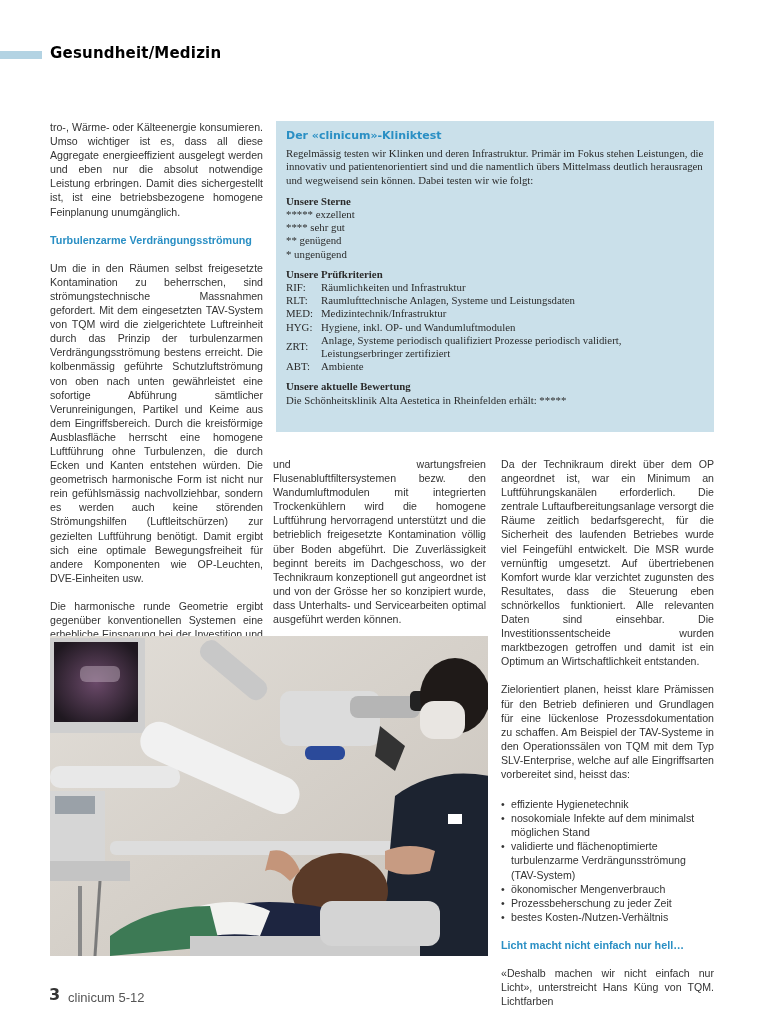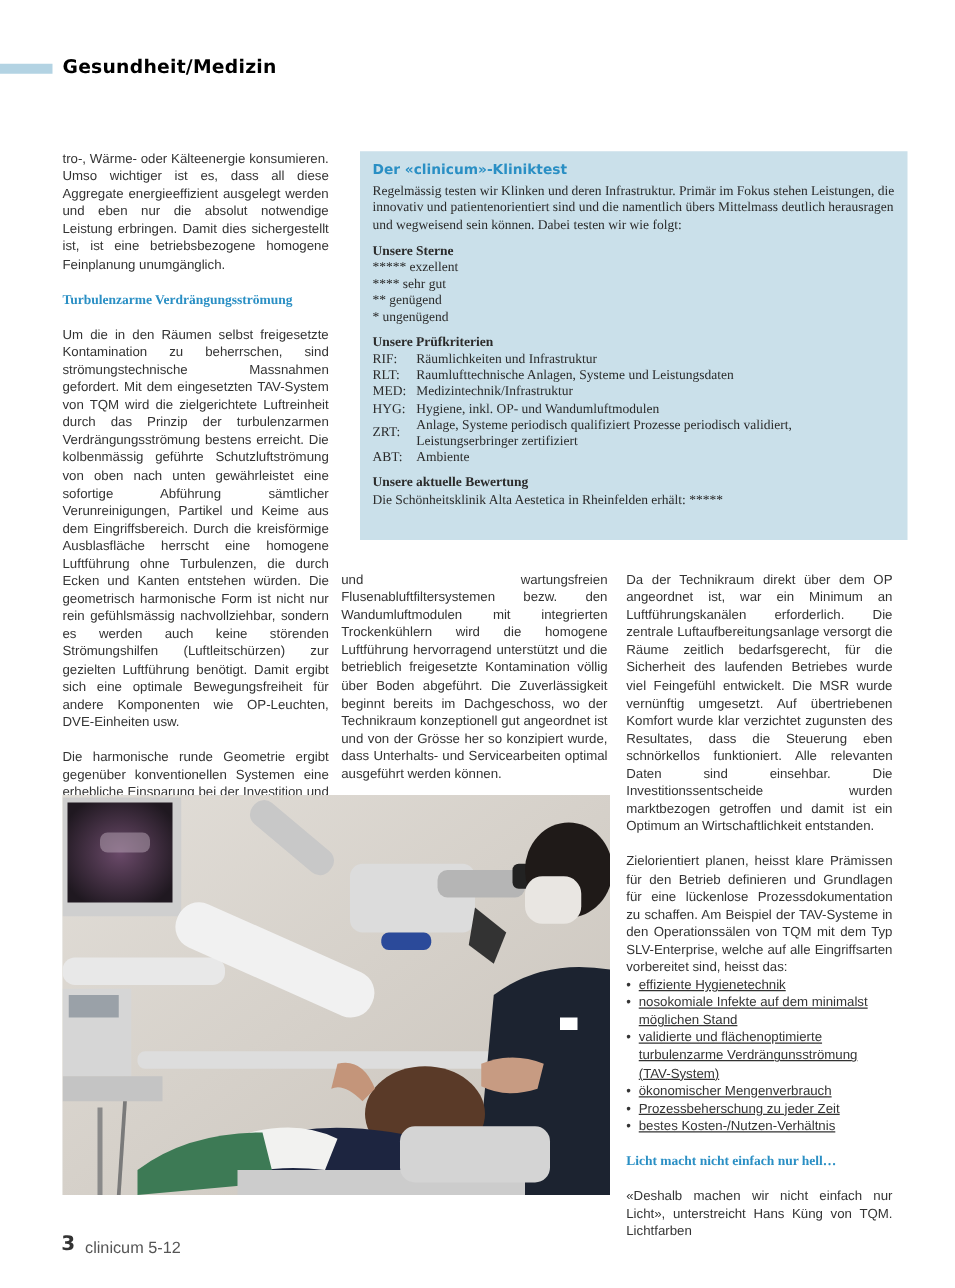--- a/index.html
+++ b/index.html
@@ -5,36 +5,36 @@
   * { margin: 0; padding: 0; box-sizing: border-box; }
   html, body { width: 764px; height: 1030px; background: #ffffff; overflow: hidden; }
   body { position: relative; font-family: "Liberation Sans", sans-serif; color: #2a2a2a; }
 
   .section-bar { position: absolute; left: 0; top: 51px; width: 42px; height: 8px; background: #b3d3e3; }
   .section-title { position: absolute; left: 50px; top: 44px; font-family: "DejaVu Sans", sans-serif; font-weight: bold; font-size: 15px; color: #000000; letter-spacing: 0.2px; }
 
   .col { position: absolute; font-size: 10.6px; line-height: 14.1px; color: #333; text-align: justify; hyphens: manual; }
   .col p { margin-bottom: 14px; }
   .col p:last-child { margin-bottom: 0; }
-  .subhead { font-family: Liberation Serif, serif; font-weight: bold; color: #2a8fc4; font-size: 10.8px; margin-bottom: 14px; text-align: left; }
+  .subhead { font-family: Liberation Sans, sans-serif; font-weight: bold; color: #2a8fc4; font-size: 10.8px; margin-bottom: 14px; text-align: left; }
 
   #col1 { left: 50px; top: 120px; width: 213px; }
   #col2 { left: 273px; top: 457px; width: 213px; }
   #col3 { left: 501px; top: 457px; width: 213px; }
 
-  .infobox { position: absolute; left: 288px; top: 121px; width: 438px; height: 311px; background: #cae0ea; padding: 8px 10px 8px 10px; font-family: "Liberation Serif", serif; color: #2b2b2b; font-size: 10.8px; line-height: 13.2px; }
+  .infobox { position: absolute; left: 276px; top: 121px; width: 438px; height: 311px; background: #cae0ea; padding: 8px 10px 8px 10px; font-family: "Liberation Serif", serif; color: #2b2b2b; font-size: 10.8px; line-height: 13.2px; }
   .infobox .box-title { font-family: "DejaVu Sans", sans-serif; font-weight: bold; color: #2a8fc4; font-size: 11px; margin-bottom: 5px; }
   .infobox .intro { margin-bottom: 8px; }
   .infobox .label { font-weight: bold; }
   .infobox .group { margin-bottom: 7px; }
   .crit { display: flex; align-items: center; }
   .crit .code { width: 35px; flex: none; }
 
   .bullets { list-style: none; text-align: left; }
-  .bullets li { position: relative; padding-left: 10px; text-decoration: underline; }
+  .bullets li { position: relative; padding-left: 10px; }
   .bullets li::before { content: "•"; position: absolute; left: 0; top: 0; }
 
   .photo { position: absolute; left: 50px; top: 636px; width: 438px; height: 320px; overflow: hidden; background: #d8d3cc; }
   .footer-num { position: absolute; left: 49px; top: 985px; font-family: "DejaVu Sans", sans-serif; font-weight: bold; font-size: 16px; color: #333; }
   .footer-mag { position: absolute; left: 68px; top: 990px; font-size: 13px; color: #555; }
 </style>
 </head>
 <body>
 
 <div class="section-bar"></div>
@@ -92,21 +92,21 @@
     <div>Die Schönheitsklinik Alta Aestetica in Rheinfelden erhält: *****</div>
   </div>
 </div>
 
 <div class="col" id="col2">
   <p>und wartungsfreien Flusenabluftfiltersystemen bezw. den Wandumluftmodulen mit integrierten Trockenkühlern wird die homogene Luftführung hervorragend unterstützt und die betrieblich freigesetzte Kontamination völlig über Boden abgeführt. Die Zuverlässigkeit beginnt bereits im Dachgeschoss, wo der Technikraum konzeptionell gut angeordnet ist und von der Grösse her so konzipiert wurde, dass Unterhalts- und Servicearbeiten optimal ausgeführt werden können.</p>
 </div>
 
 <div class="col" id="col3">
   <p>Da der Technikraum direkt über dem OP angeordnet ist, war ein Minimum an Luftführungskanälen erforderlich. Die zentrale Luftaufbereitungsanlage versorgt die Räume zeitlich bedarfsgerecht, für die Sicherheit des laufenden Betriebes wurde viel Feingefühl entwickelt. Die MSR wurde vernünftig umgesetzt. Auf übertriebenen Komfort wurde klar verzichtet zugunsten des Resultates, dass die Steuerung eben schnörkellos funktioniert. Alle relevanten Daten sind einsehbar. Die Investitionssentscheide wurden marktbezogen getroffen und damit ist ein Optimum an Wirtschaftlichkeit entstanden.</p>
-  <p style="margin-bottom:0">Zielorientiert planen, heisst klare Prämissen für den Betrieb definieren und Grundlagen für eine lückenlose Prozessdokumentation zu schaffen. Am Beispiel der TAV-Systeme in den Operationssälen von TQM mit dem Typ SLV-Enterprise, welche auf alle Eingriffsarten vorbereitet sind, heisst das:</p>
+  <p style="margin-bottom:16px">Zielorientiert planen, heisst klare Prämissen für den Betrieb definieren und Grundlagen für eine lückenlose Prozessdokumentation zu schaffen. Am Beispiel der TAV-Systeme in den Operationssälen von TQM mit dem Typ SLV-Enterprise, welche auf alle Eingriffsarten vorbereitet sind, heisst das:</p>
   <ul class="bullets" style="margin-bottom:14px">
     <li>effiziente Hygienetechnik</li>
     <li>nosokomiale Infekte auf dem minimalst möglichen Stand</li>
     <li>validierte und flächenoptimierte turbulenzarme Verdrängunsströmung (TAV-System)</li>
     <li>ökonomischer Mengenverbrauch</li>
     <li>Prozessbeherschung zu jeder Zeit</li>
     <li>bestes Kosten-/Nutzen-Verhältnis</li>
   </ul>
   <div class="subhead">Licht macht nicht einfach nur hell…</div>
   <p>«Deshalb machen wir nicht einfach nur Licht», unterstreicht Hans Küng von TQM. Lichtfarben</p>

